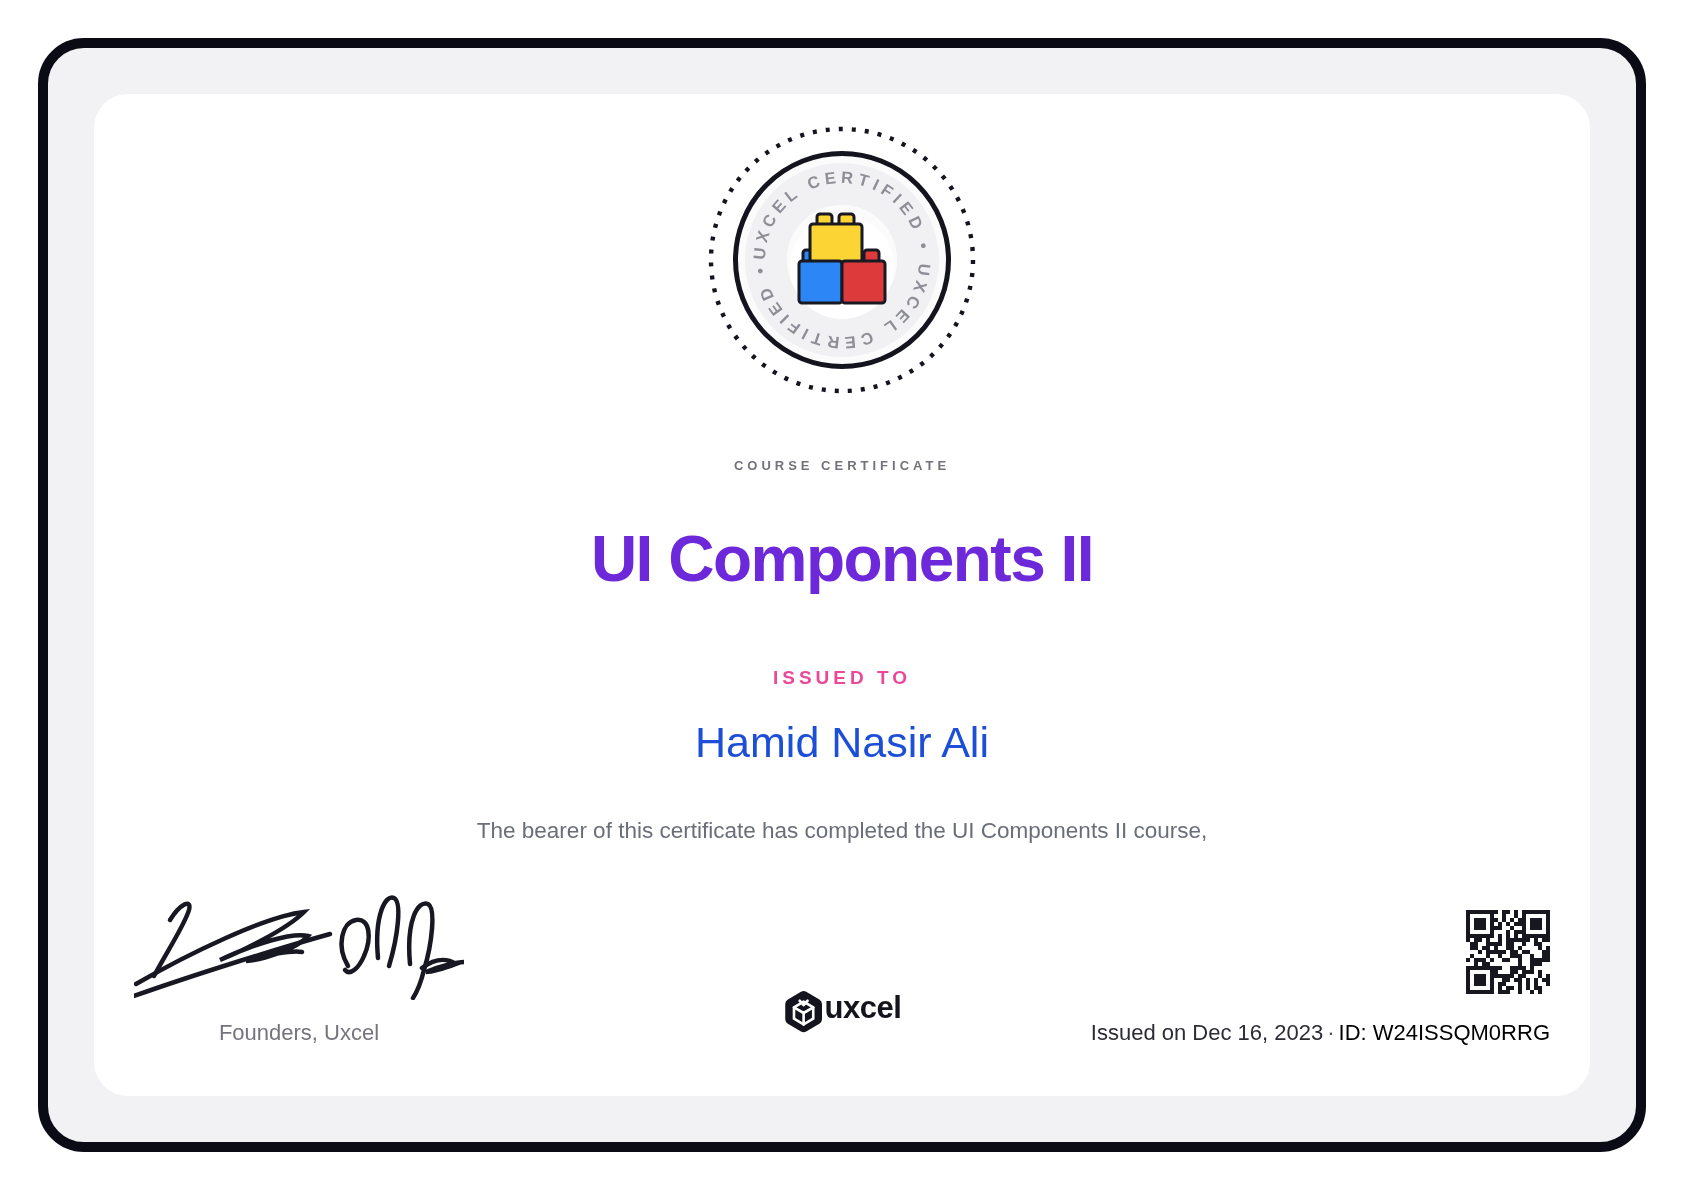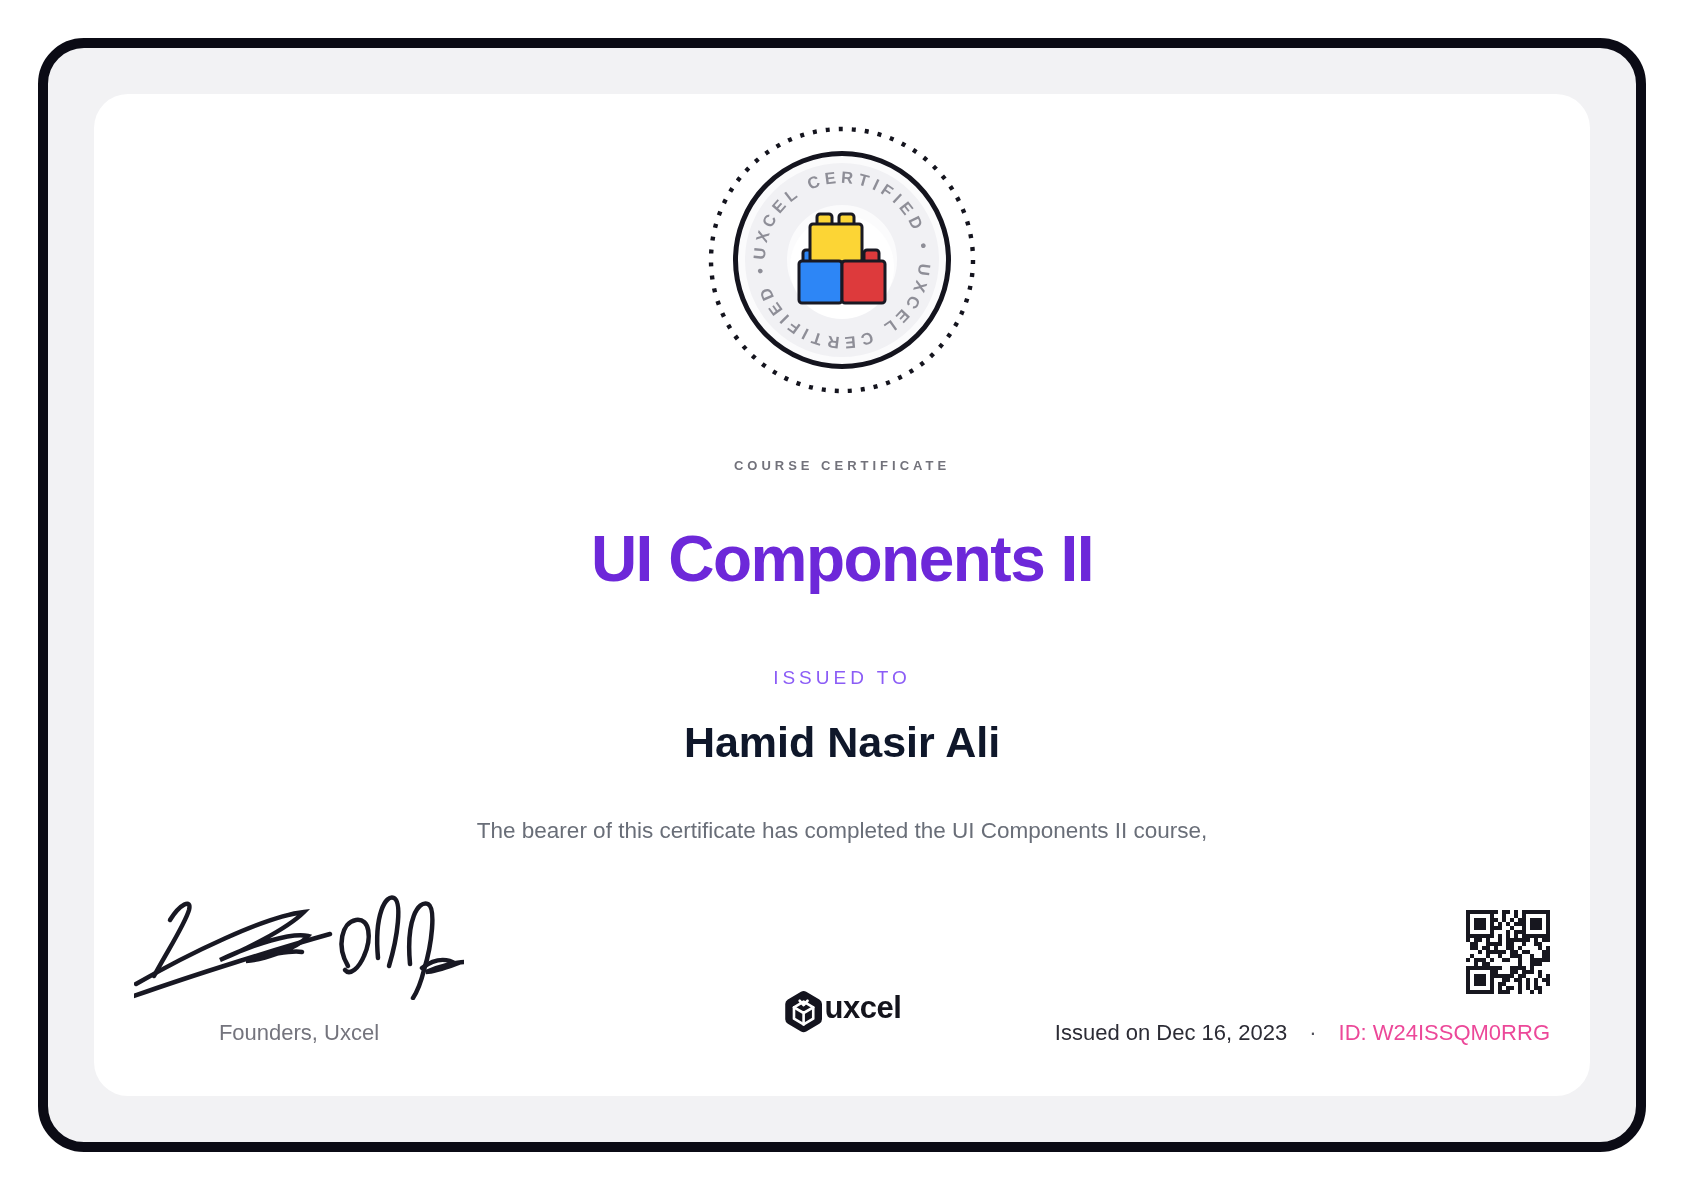--- a/index.html
+++ b/index.html
@@ -18,45 +18,45 @@
 
   .badge-svg { display: block; margin: 27px auto 0 auto; }
 
   .kicker { margin-top: 55px; font-size: 13px; line-height: 24px; letter-spacing: 4px;
             font-weight: 700; color: #72727b; }
 
   .title { margin-top: 30px; font-size: 64px; line-height: 102px; font-weight: 700;
            letter-spacing: -1.5px; color: #6d28d9; }
 
   .issued-to { margin-top: 56px; font-size: 19px; line-height: 24px; letter-spacing: 4px;
-               font-weight: 400; color: #8b5cf6; }
-
-  .recipient { margin-top: 26px; font-size: 43px; line-height: 52px; font-weight: 700;
-               color: #0f172a; }
+               font-weight: 700; color: #ec4899; }
+
+  .recipient { margin-top: 26px; font-size: 43px; line-height: 52px; font-weight: 400;
+               color: #1d4ed8; }
 
   .description { margin-top: 44px; font-size: 22.5px; line-height: 38px; color: #696e78; }
 
   .footer { position: absolute; left: 40px; right: 40px; bottom: 48px;
             display: flex; justify-content: space-between; align-items: flex-end; }
 
   .sig-block { display: flex; flex-direction: column; align-items: center; }
   .signatures { display: block; margin-bottom: 18px; }
   .founders { font-size: 22px; line-height: 30px; color: #74747d; }
 
   .brand { position: absolute; left: 50%; transform: translateX(-50%); bottom: 12px;
            display: flex; align-items: flex-start; gap: 0; }
   .brand-name { font-size: 31px; font-weight: 700; letter-spacing: -0.5px; color: #14141c; }
 
   .right-block { display: flex; flex-direction: column; align-items: flex-end; }
   .qr-box { width: 84px; height: 84px; margin-bottom: 24px; }
-  .issued-line { display: flex; align-items: baseline; gap: 22px;
+  .issued-line { display: flex; align-items: baseline; gap: 4px;
                  font-size: 22px; line-height: 30px; }
   .issued-date { color: #2c2c35; }
   .dot-sep { color: #50505a; }
-  .cert-id { color: #ec4899; }
+  .cert-id { color: #000000; }
 </style>
 </head>
 <body>
 
 <div class="page">
   <div class="frame">
     <div class="card">
 
       <div class="content">
 

